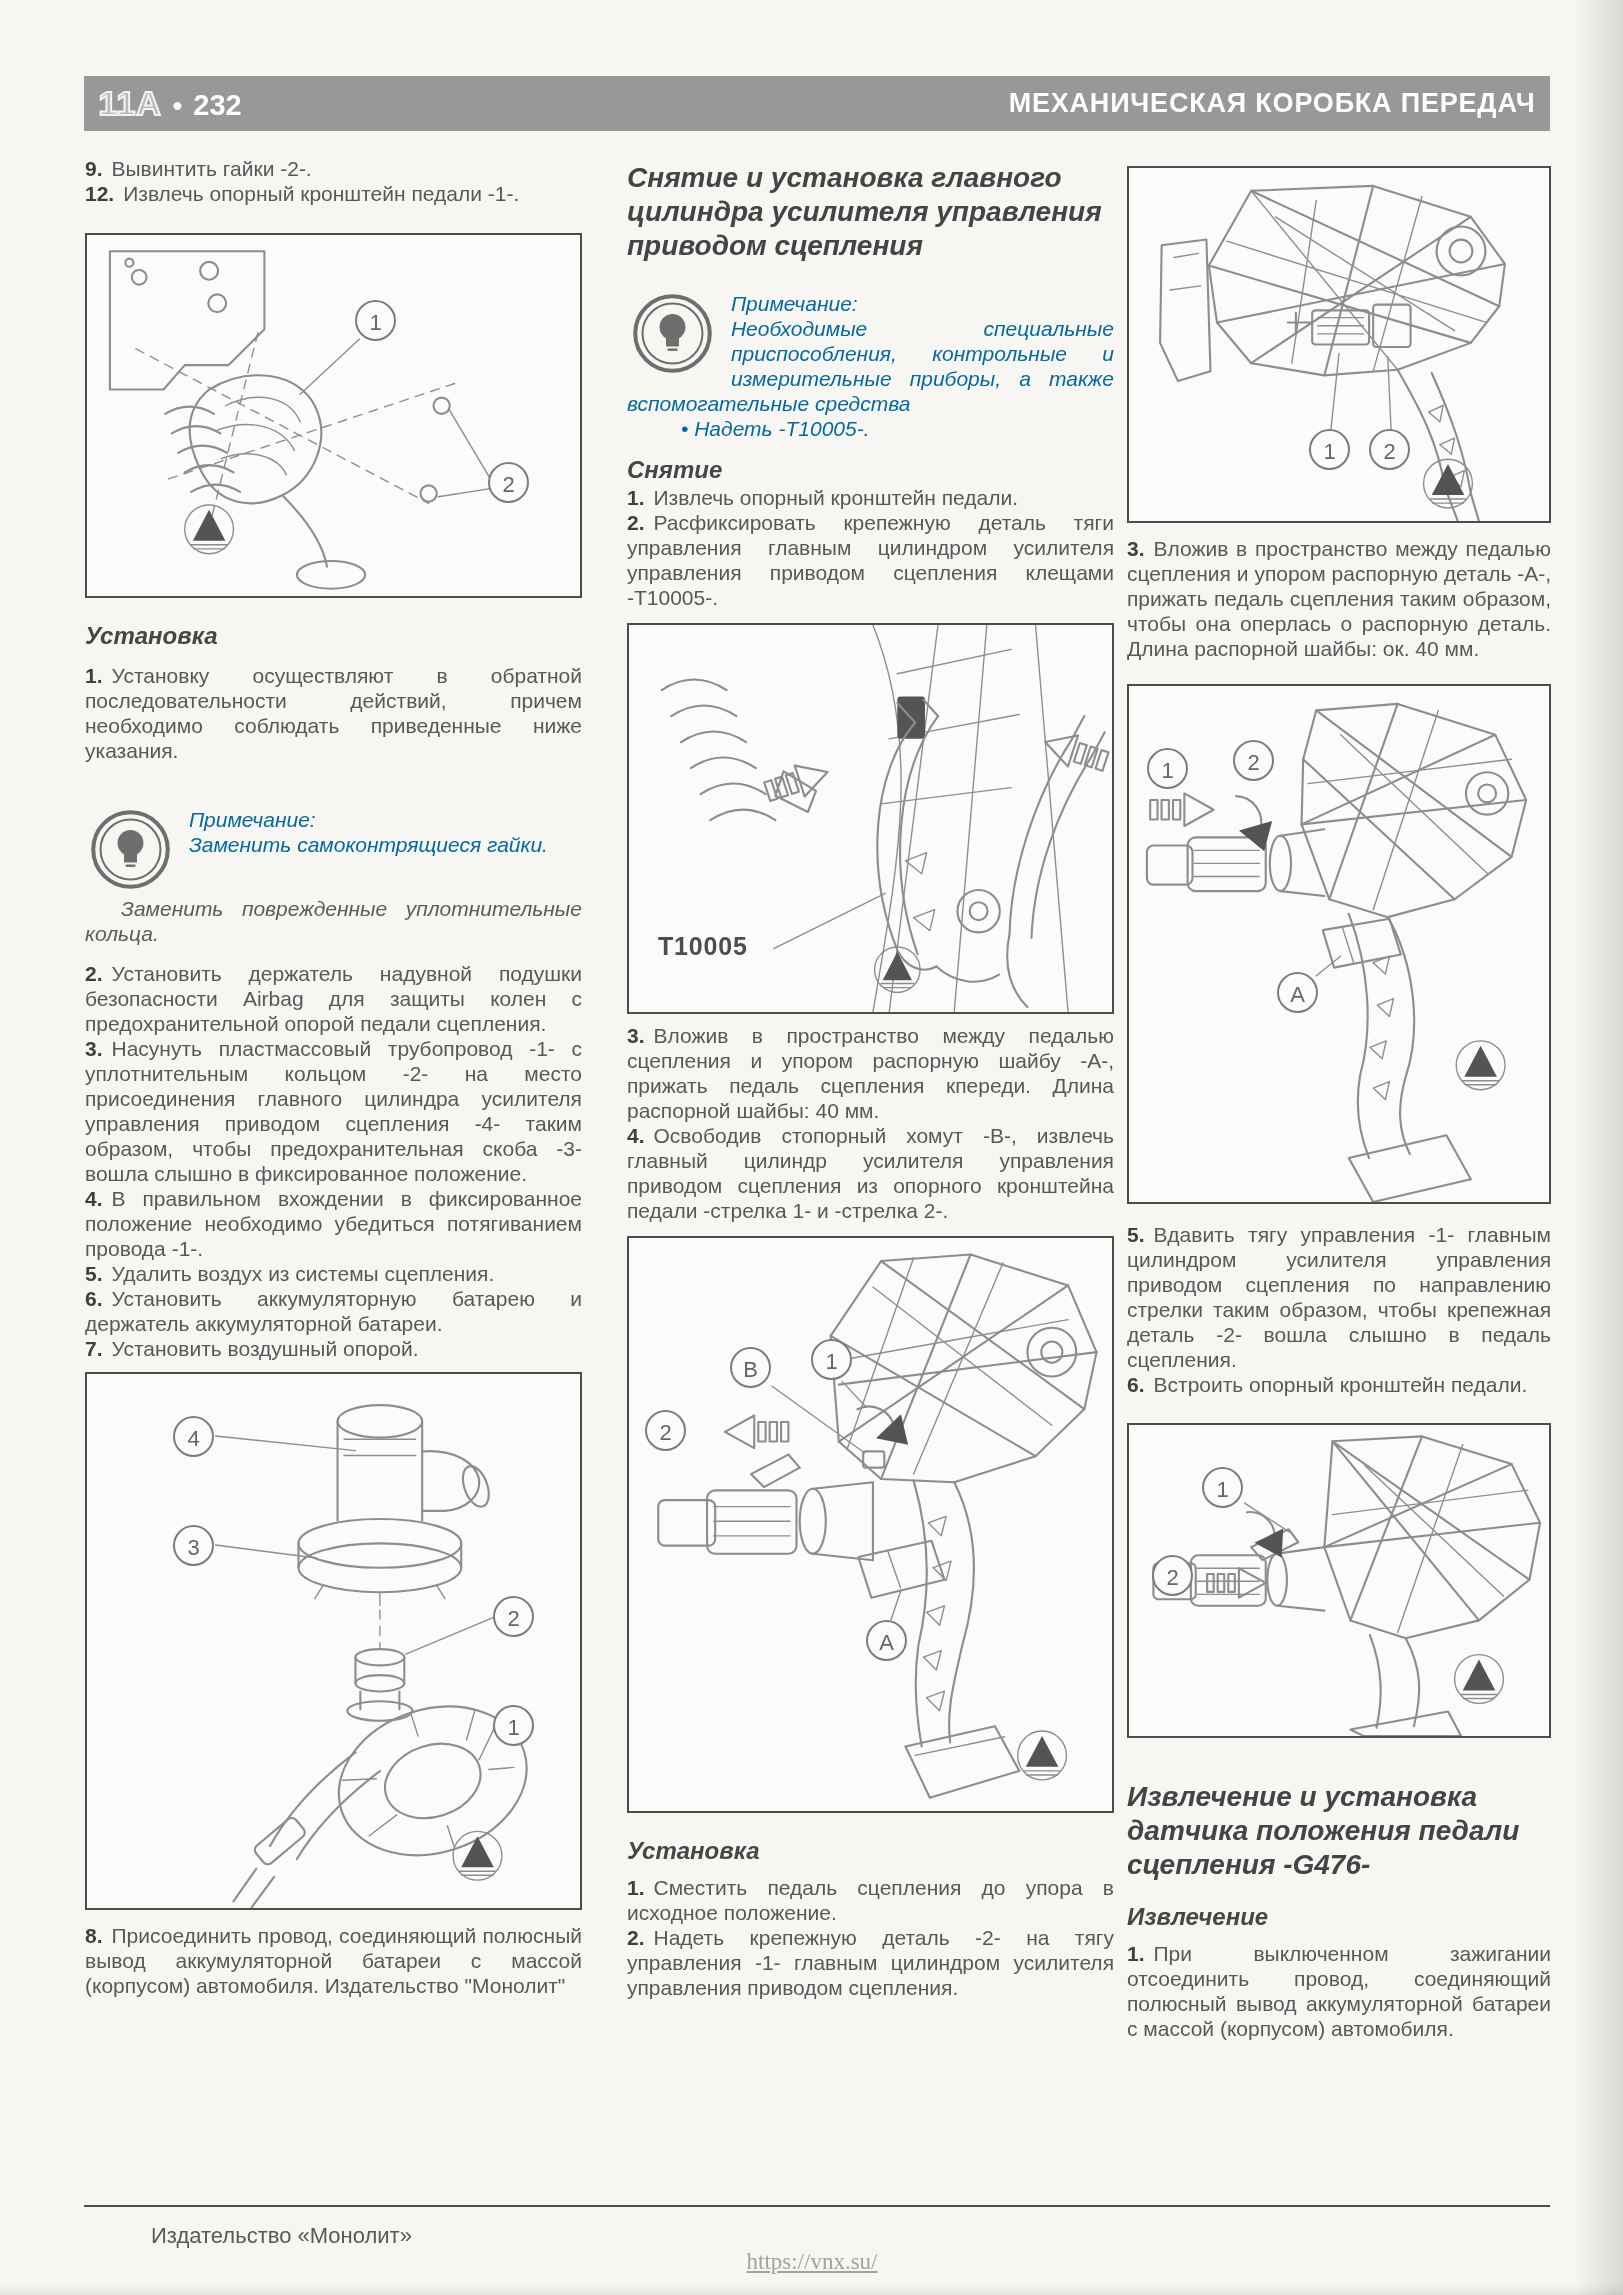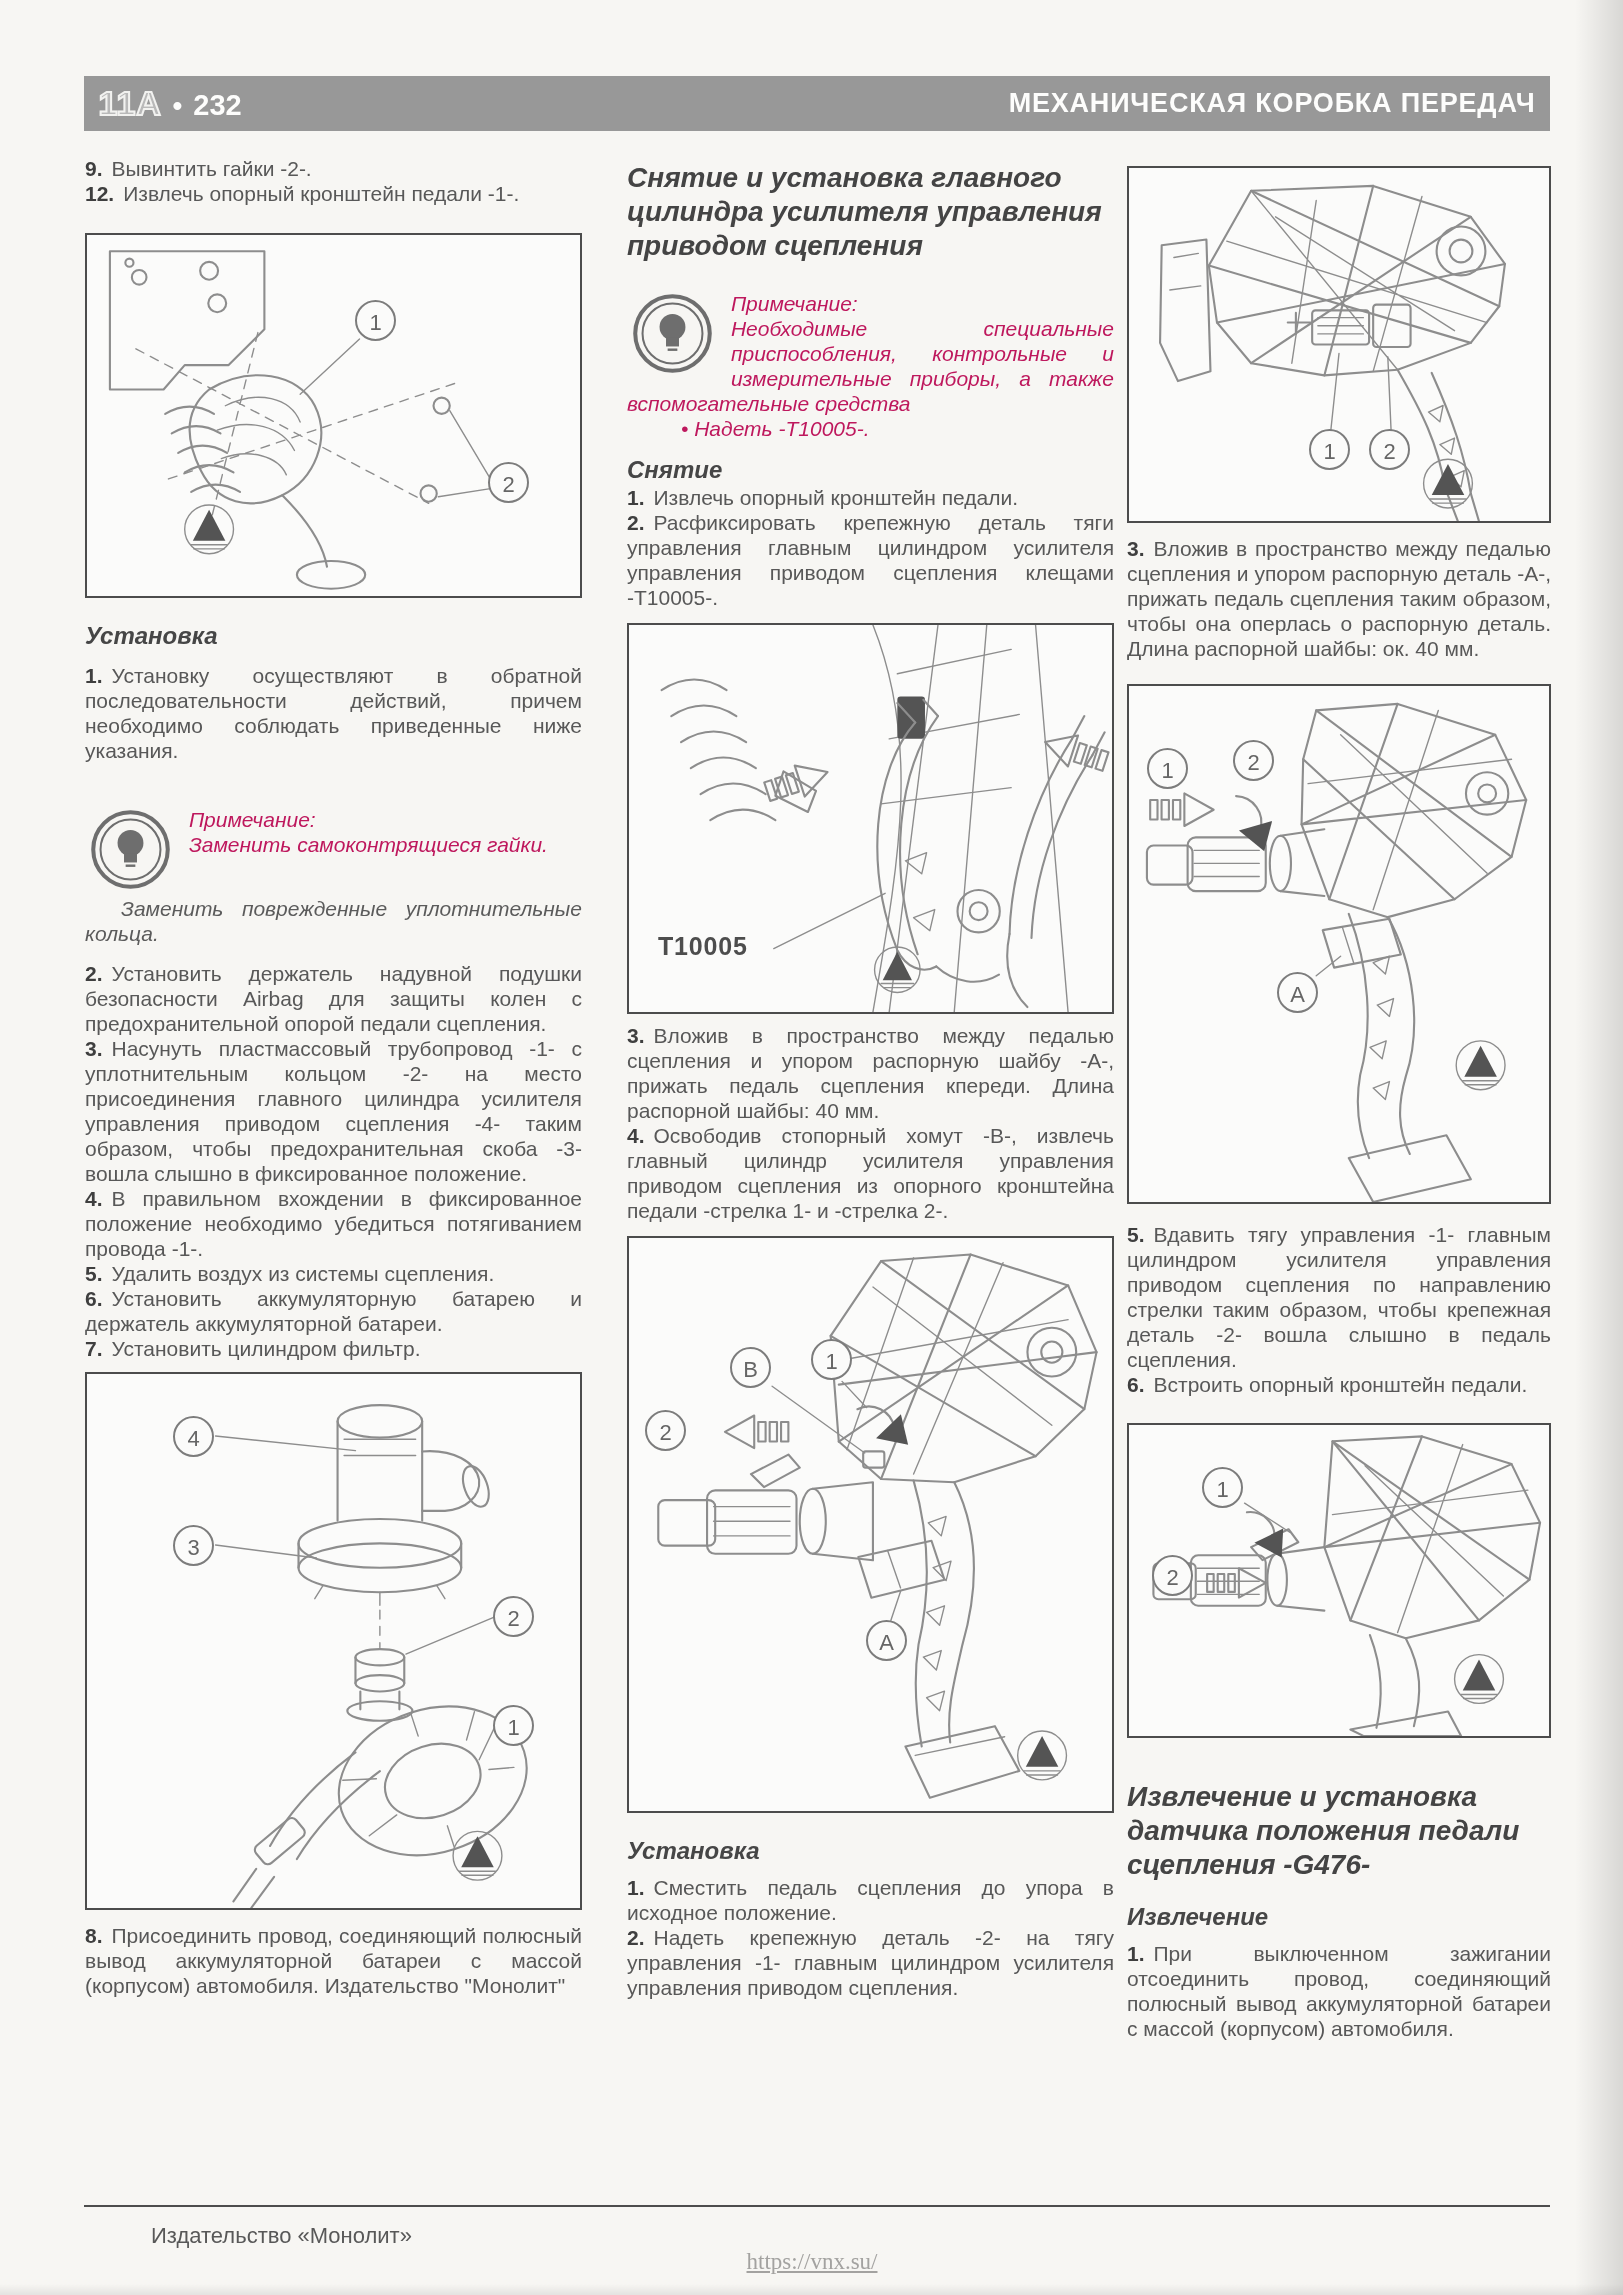--- a/index.html
+++ b/index.html
@@ -24,21 +24,21 @@
   .col{position:absolute;top:0;}
   .c1{left:85px;width:497px;}
   .c2{left:627px;width:487px;}
   .c3{left:1127px;width:424px;}
 
   p.step{font-size:21px;line-height:25px;text-align:justify;margin:0;color:#585858;}
   .num{font-weight:700;color:#3f3f3f;padding-right:9px;}
   h2.sub{font-style:italic;font-weight:700;font-size:24px;line-height:28px;color:#464646;margin:0;}
   h1.sect{font-style:italic;font-weight:700;font-size:28px;line-height:34px;color:#444444;margin:0;text-align:left;}
 
-  .note{font-style:italic;font-size:21px;line-height:25px;text-align:justify;color:#be185d;}
+  .note{font-style:italic;font-size:21px;line-height:25px;text-align:justify;color:#0369a1;}
   .bulb-wrap{float:left;width:81px;height:81px;margin:1.6px 18px 6.5px 4.9px;}
   .note-label{display:block;}
   .note-bullet{padding-left:54px;text-align:left;}
   p.note-para{font-style:italic;font-size:21px;line-height:25px;text-align:justify;
       text-indent:36px;margin:0;color:#5b5b5b;}
 
   
   figure.fig{position:relative;border:2.4px solid #4c4c4c;background:#fbfbfa;margin:0;box-sizing:border-box;}
   figure.fig svg.art{position:absolute;left:0;top:0;width:100%;height:100%;}
   .art path,.art line,.art circle,.art ellipse,.art rect,.art polyline,.art polygon{
@@ -120,21 +120,21 @@
       <span>Заменить самоконтрящиеся гайки.</span>
     </div>
     <p class="note-para" style="margin-top:11.4px;clear:both;">Заменить поврежденные уплотнительные кольца.</p>
 
     <div style="margin-top:14.6px;">
       <p class="step"><span class="num">2.</span><span>Установить держатель надувной подушки безопасности Airbag для защиты колен с предохранительной опорой педали сцепления.</span></p>
       <p class="step"><span class="num">3.</span><span>Насунуть пластмассовый трубопровод -1- с уплотнительным кольцом -2- на место присоединения главного цилиндра усилителя управления приводом сцепления -4- таким образом, чтобы предохранительная скоба -3- вошла слышно в фиксированное положение.</span></p>
       <p class="step"><span class="num">4.</span><span>В правильном вхождении в фиксированное положение необходимо убедиться потягиванием провода -1-.</span></p>
       <p class="step"><span class="num">5.</span><span>Удалить воздух из системы сцепления.</span></p>
       <p class="step"><span class="num">6.</span><span>Установить аккумуляторную батарею и держатель аккумуляторной батареи.</span></p>
-      <p class="step"><span class="num">7.</span><span>Установить цилиндром фильтр.</span></p>
+      <p class="step"><span class="num">7.</span><span>Установить воздушный опорой.</span></p>
     </div>
 
     <figure class="fig" style="margin-top:11.4px;height:538px;">
       <svg class="art" viewBox="0 0 606 656">
         <ellipse cx="360" cy="58" rx="52" ry="20"></ellipse>
         <path d="M308,58 L308,180 M412,58 L412,180"></path>
         <path d="M412,95 C450,92 478,108 482,130 C484,150 466,166 440,168 L412,168"></path>
         <ellipse cx="478" cy="138" rx="14" ry="26" transform="rotate(-20 478 138)"></ellipse>
         <path class="thin" d="M316,80 h88 M316,100 h88"></path>
         <ellipse cx="360" cy="208" rx="100" ry="30"></ellipse>

